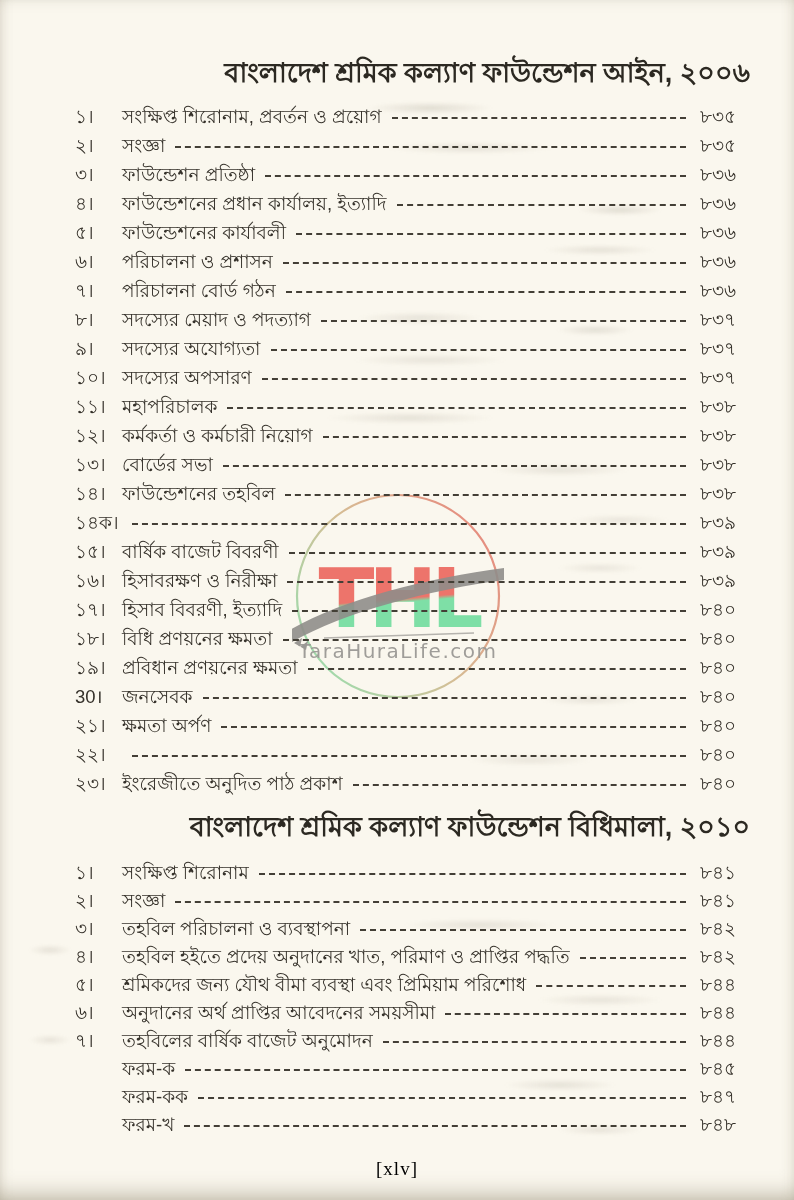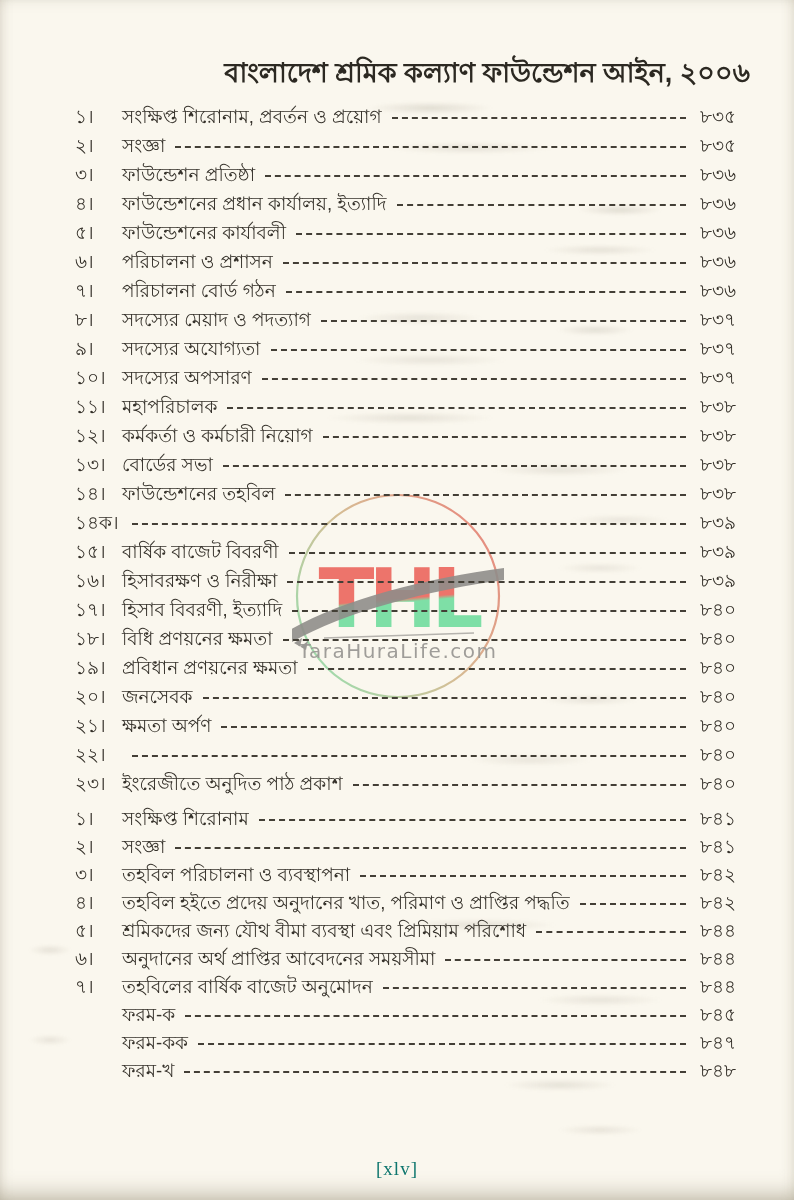--- a/index.html
+++ b/index.html
@@ -64,21 +64,21 @@
     border-bottom:2.2px dashed #433f36;
     transform:translateY(-4px);
     margin:0 14px 0 10px;
   }
   .toc-row .pg { flex:0 0 50px; text-align:left; white-space:nowrap; }
   .toc-row.bold .ttl { font-weight:normal; }
 
   .footer {
     position:absolute; left:0; right:0; top:1158px; text-align:center;
     font-family:"Liberation Serif","DejaVu Serif",serif;
-    font-size:19px; color:#0f766e; letter-spacing:1px;
+    font-size:19px; color:#000000; letter-spacing:1px;
   }
 
   .watermark { position:absolute; left:292px; top:492px; width:214px; height:220px; pointer-events:none; }
 </style>
 </head>
 <body>
 
 <div class="page">
 
   <div class="watermark">
@@ -223,21 +223,21 @@
             <span class="leader"></span>
             <span class="pg">৮৪০</span>
           </div>
           <div class="toc-row">
             <span class="num">১৯।</span>
             <span class="ttl">প্রবিধান প্রণয়নের ক্ষমতা</span>
             <span class="leader"></span>
             <span class="pg">৮৪০</span>
           </div>
           <div class="toc-row">
-            <span class="num">২০।</span>
+            <span class="num">30।</span>
             <span class="ttl">জনসেবক</span>
             <span class="leader"></span>
             <span class="pg">৮৪০</span>
           </div>
           <div class="toc-row">
             <span class="num">২১।</span>
             <span class="ttl">ক্ষমতা অর্পণ</span>
             <span class="leader"></span>
             <span class="pg">৮৪০</span>
           </div>
@@ -249,20 +249,21 @@
           <div class="toc-row">
             <span class="num">২৩।</span>
             <span class="ttl">ইংরেজীতে অনুদিত পাঠ প্রকাশ</span>
             <span class="leader"></span>
             <span class="pg">৮৪০</span>
           </div>
         </div>
     </div>
 
     <div class="section section--rules">
+      <h1 class="section-title">বাংলাদেশ শ্রমিক কল্যাণ ফাউন্ডেশন বিধিমালা, ২০১০</h1>
       <div class="toc-list">
           <div class="toc-row">
             <span class="num">১।</span>
             <span class="ttl">সংক্ষিপ্ত শিরোনাম</span>
             <span class="leader"></span>
             <span class="pg">৮৪১</span>
           </div>
           <div class="toc-row">
             <span class="num">২।</span>
             <span class="ttl">সংজ্ঞা</span>

